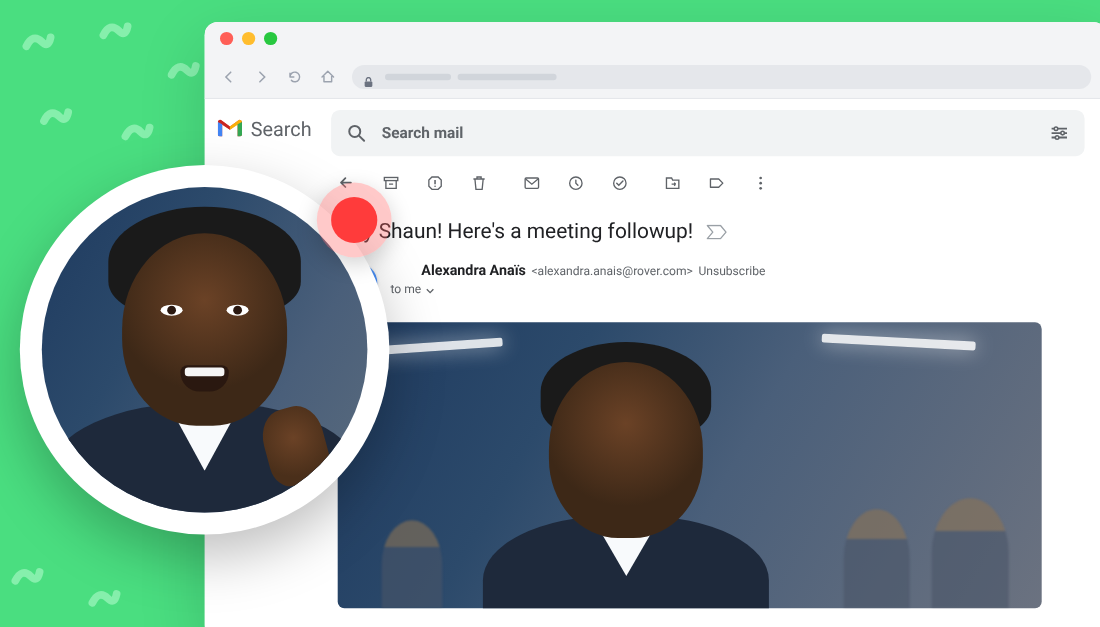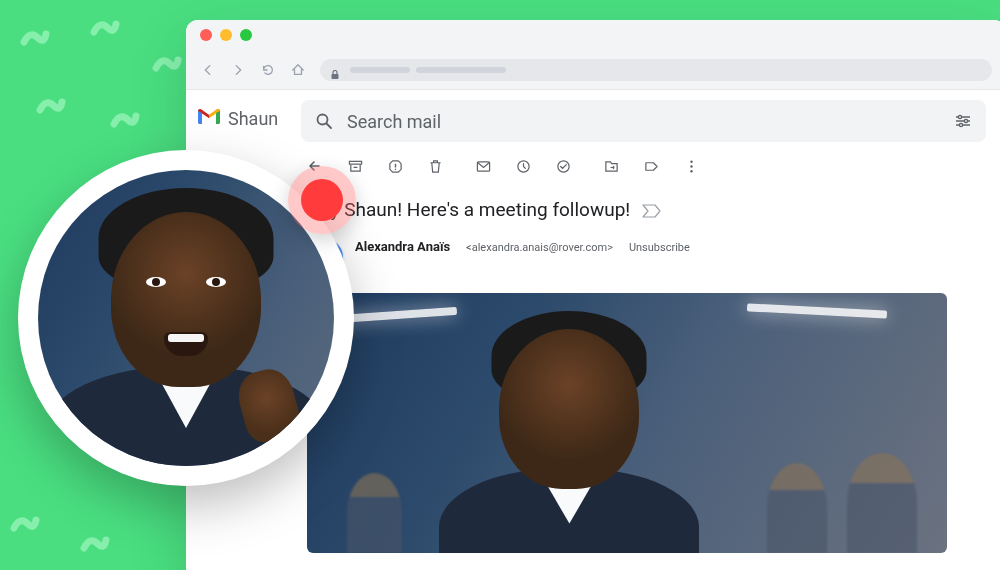--- a/index.html
+++ b/index.html
@@ -110,21 +110,21 @@
     .search-bar {
       height: 42px;
       background: #f1f3f4;
       border-radius: 8px;
       display: flex;
       align-items: center;
       padding: 0 14px;
       gap: 14px;
     }
     .search-icon { width: 18px; height: 18px; color: #5f6368; }
-    .search-text { color: #5f6368; font-size: 18px; flex: 1; }
+    .search-text { color: #5f6368; font-size: 14px; flex: 1; font-weight: bold; }
     .tune-icon { width: 18px; height: 18px; color: #5f6368; }
     .toolbar {
       display: flex;
       align-items: center;
       gap: 24px;
       padding: 16px 6px;
     }
     .tb-icon {
       width: 16px;
       height: 16px;
@@ -159,21 +159,22 @@
       width: 36px;
       height: 36px;
       border-radius: 50%;
       background: linear-gradient(135deg, #60a5fa, #3b82f6);
       box-shadow: 0 1px 3px rgba(0,0,0,0.2);
     }
     .sender-info { flex: 1; }
     .sender-line1 {
       display: flex;
       align-items: baseline;
-      gap: 16px;
+      gap: 5px;
+      margin-left: 28px;
     }
     .sender-name { font-size: 13px; font-weight: 700; color: #202124; }
     .sender-email { font-size: 11px; color: #5f6368; }
     .unsubscribe { font-size: 11px; color: #5f6368; }
     .sender-line2 {
       font-size: 11px;
       color: #5f6368;
       display: flex;
       align-items: center;
       gap: 4px;
@@ -451,21 +452,21 @@
     <div class="gmail-sidebar">
       <div class="gmail-logo">
         <svg viewBox="0 0 22 16" width="22" height="16">
           <path d="M0 3v11a2 2 0 0 0 2 2h2V5l7 5 7-5v11h2a2 2 0 0 0 2-2V3a2 2 0 0 0-3.2-1.6L11 7 3.2 1.4A2 2 0 0 0 0 3z" fill="#ea4335"></path>
           <path d="M0 3a2 2 0 0 1 3.2-1.6L11 7V10L0 3z" fill="#c5221f" opacity="0.9"></path>
           <path d="M22 3a2 2 0 0 0-3.2-1.6L11 7v3l11-7z" fill="#fbbc04" opacity="0.9"></path>
           <path d="M4 5v11H2a2 2 0 0 1-2-2V3l4 2z" fill="#4285f4"></path>
           <path d="M18 5v11h2a2 2 0 0 0 2-2V3l-4 2z" fill="#34a853"></path>
         </svg>
       </div>
-      <span class="gmail-text">Shaun</span>
+      <span class="gmail-text">Search</span>
     </div>
 
     <div class="gmail-main">
       <div class="search-bar">
         <span class="search-icon">
           <svg viewBox="0 0 18 18" width="18" height="18">
               <circle cx="7.5" cy="7.5" r="5" stroke="currentColor" stroke-width="1.8" fill="none"></circle>
               <line x1="11.5" y1="11.5" x2="16" y2="16" stroke="currentColor" stroke-width="1.8" stroke-linecap="round"></line>
             </svg>
         </span>
@@ -553,20 +554,28 @@
         </span>
       </div>
 
       <div class="sender-row">
         <div class="avatar"></div>
         <div class="sender-info">
           <div class="sender-line1">
             <span class="sender-name">Alexandra Anaïs</span>
             <span class="sender-email">&lt;alexandra.anais@rover.com&gt;</span>
             <span class="unsubscribe">Unsubscribe</span>
+          </div>
+          <div class="sender-line2">
+            <span>to me</span>
+            <span class="chevron-sm">
+              <svg viewBox="0 0 8 8" width="8" height="8">
+                  <path d="M1 2l3 3 3-3" stroke="currentColor" stroke-width="1.2" fill="none"></path>
+                </svg>
+            </span>
           </div>
         </div>
       </div>
 
       <div class="email-video">
         <div class="ceiling-light" style="left:30px;top:18px;transform:rotate(-4deg)"></div>
         <div class="ceiling-light" style="right:60px;top:14px;width:140px;transform:rotate(3deg)"></div>
         <div class="bg-person" style="right:30px;bottom:0"></div>
         <div class="bg-person" style="right:120px;bottom:0;height:90px;width:60px"></div>
         <div class="bg-person" style="left:40px;bottom:0;height:80px;width:55px"></div>

